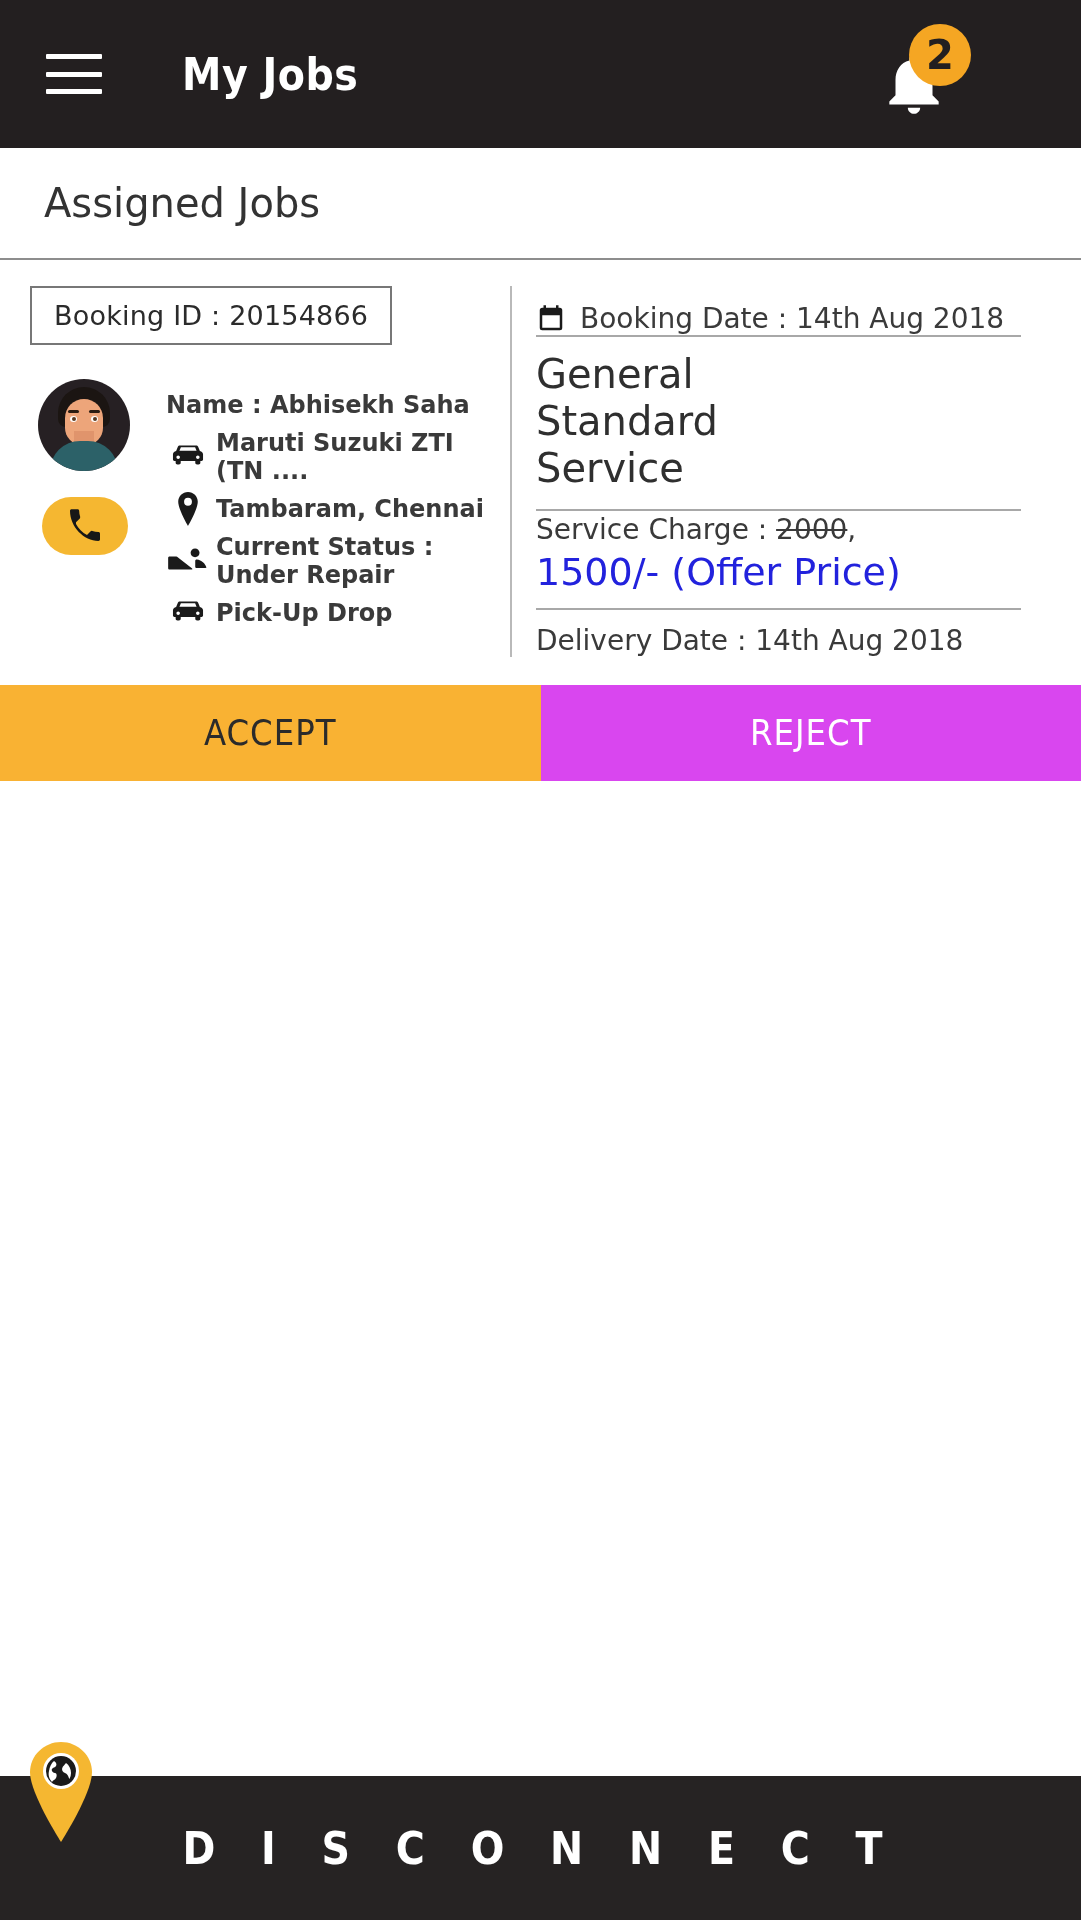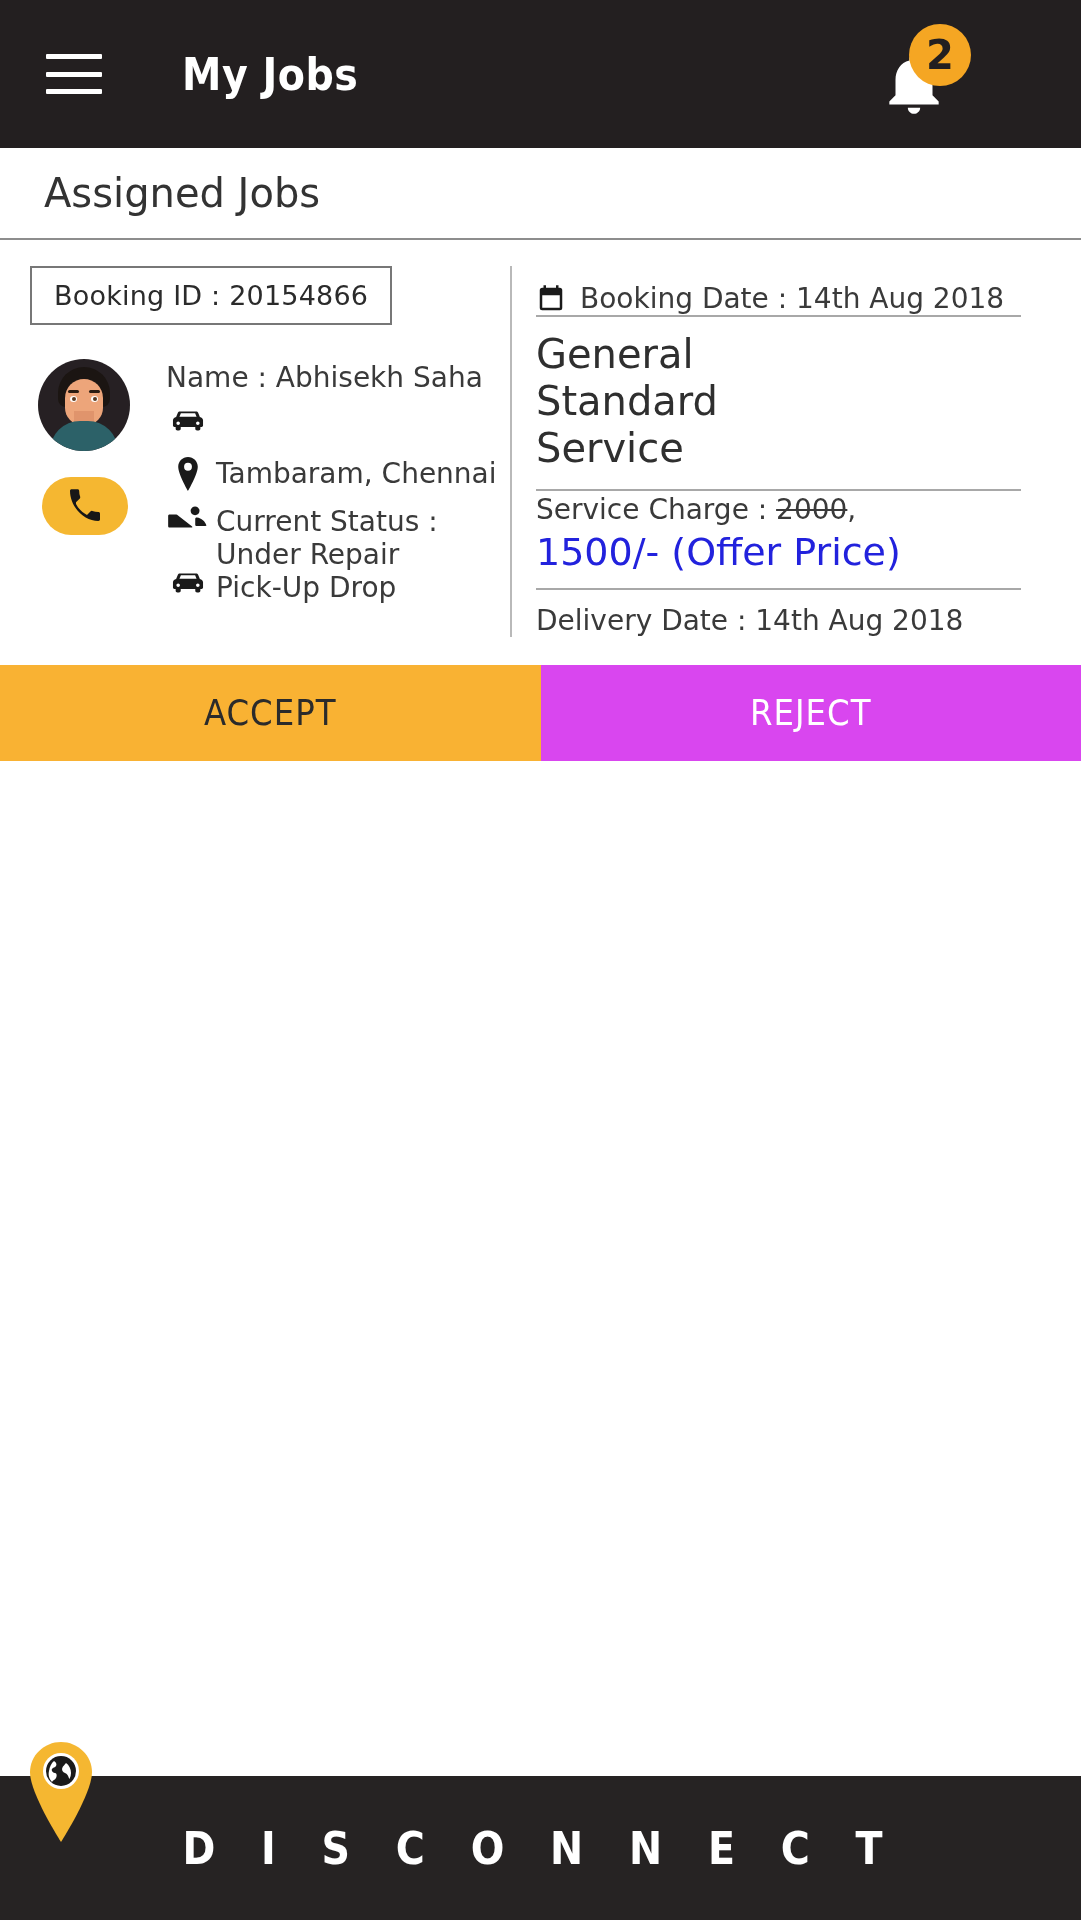--- a/index.html
+++ b/index.html
@@ -36,21 +36,21 @@
     position: absolute; right: 10px; top: 0;
     width: 62px; height: 62px; border-radius: 50%;
     background: #f5a623; color: #231f20;
     font-size: 40px; font-weight: 600;
     display: flex; align-items: center; justify-content: center;
     font-family: "DejaVu Sans", "Liberation Sans", sans-serif;
   }
 
   
   .section-title {
-    height: 92px; display: flex; align-items: center;
+    height: 112px; display: flex; align-items: center;
     padding-left: 44px; border-bottom: 2px solid #8d8d8d;
     color: #333; font-size: 40px; font-weight: 400;
     font-family: "DejaVu Sans", "Liberation Sans", sans-serif;
   }
 
   
   .job-card { display: flex; padding: 26px 0 10px 0; }
   .col-left { width: 500px; padding-left: 30px; position: relative; }
   .booking-id-box {
     display: inline-block; border: 2px solid #777;
@@ -81,22 +81,22 @@
              background:#2c6168; border-radius:34px 34px 0 0; }
   .av-neck { position:absolute; left:36px; bottom:26px; width:20px; height:14px;
              background:#e0946c; }
   .phone-btn {
     width: 86px; height: 58px; border-radius: 29px; background: #f5b731;
     margin: 26px 0 0 12px; display: flex; align-items: center; justify-content: center;
     cursor: pointer;
   }
   .info-col { flex: 1; padding-top: 2px; }
   .info-line {
-    display: flex; align-items: flex-start; min-height: 48px;
-    font-size: 28px; color: #3a3a3a;
+    display: flex; align-items: center; min-height: 48px;
+    font-size: 24px; color: #3a3a3a; font-weight: bold;
   }
   .info-line .ico {
     width: 56px; min-width: 56px; display: flex; align-items: center; justify-content: center;
   }
   .info-line .txt-plain { padding-left: 6px; }
 
   
   .col-right {
     flex: 1; border-left: 2px solid #b9b9b9;
     padding: 16px 60px 0 24px; margin-left: 10px;
@@ -190,20 +190,21 @@
           <div class="info-line">
             <span class="txt-plain">Name : Abhisekh Saha</span>
           </div>
 
           <div class="info-line">
             <span class="ico">
               <svg width="38" height="28" viewBox="0 0 24 16">
                 <path fill="#1a1a1a" d="M4.5 4.2 5.6 1.6C5.8 1 6.3.7 6.9.7h10.2c.6 0 1.1.3 1.3.9l1.1 2.6c1.2.3 2 1.1 2 2.1v3.3c0 .5-.4.9-.9.9h-.8v1.2c0 .6-.5 1.1-1.1 1.1h-1c-.6 0-1.1-.5-1.1-1.1v-1.2H7.4v1.2c0 .6-.5 1.1-1.1 1.1h-1c-.6 0-1.1-.5-1.1-1.1v-1.2h-.8c-.5 0-.9-.4-.9-.9V6.3c0-1 .8-1.8 2-2.1zM6.6 4h10.8l-.9-2.1H7.5L6.6 4zm-.8 3.1c-.6 0-1.1.5-1.1 1.1S5.2 9.3 5.8 9.3s1.1-.5 1.1-1.1-.5-1.1-1.1-1.1zm12.4 0c-.6 0-1.1.5-1.1 1.1s.5 1.1 1.1 1.1 1.1-.5 1.1-1.1-.5-1.1-1.1-1.1z"></path>
               </svg>
             </span>
+            <span>Maruti Suzuki ZTI (TN ....</span>
           </div>
 
           <div class="info-line">
             <span class="ico">
               <svg width="26" height="34" viewBox="0 0 24 32">
                 <path fill="#1a1a1a" d="M12 0C6.9 0 2.8 4.1 2.8 9.2 2.8 16.3 12 32 12 32s9.2-15.7 9.2-22.8C21.2 4.1 17.1 0 12 0zm0 12.9a3.7 3.7 0 1 1 0-7.4 3.7 3.7 0 0 1 0 7.4z"></path>
               </svg>
             </span>
             <span>Tambaram, Chennai</span>
           </div>

